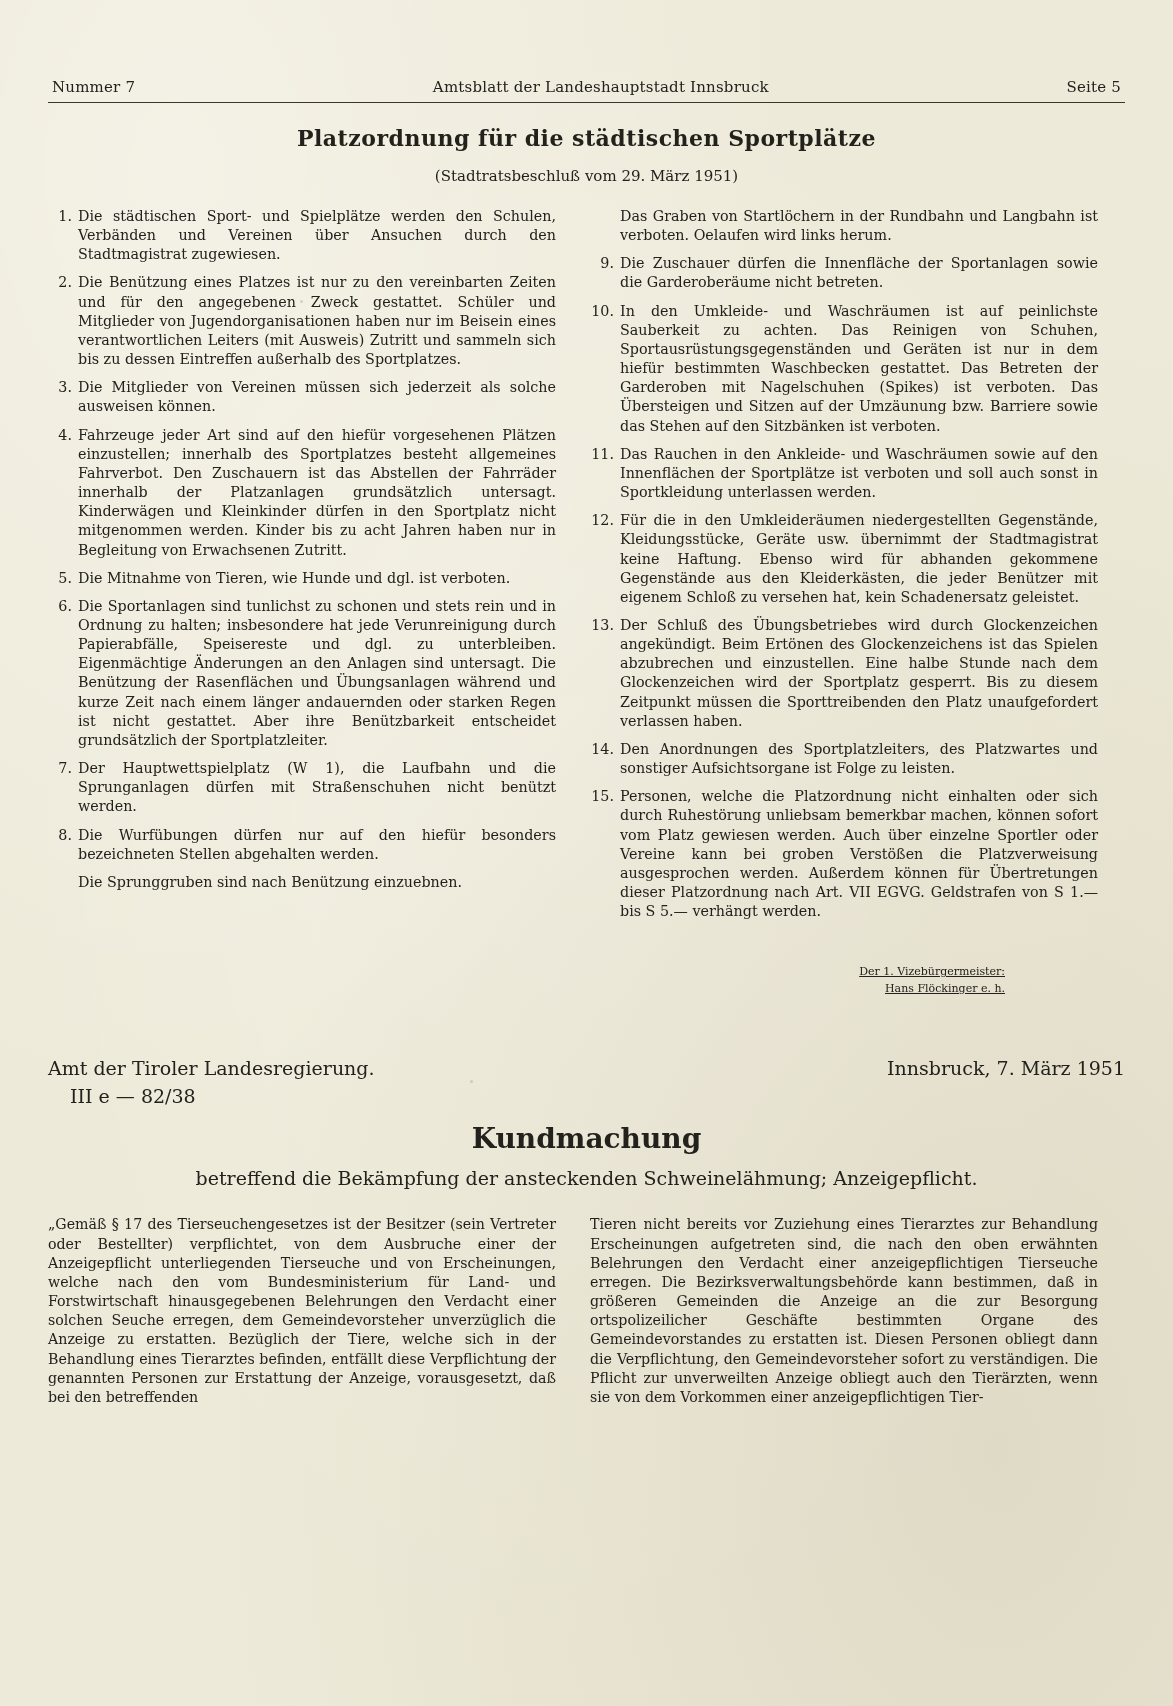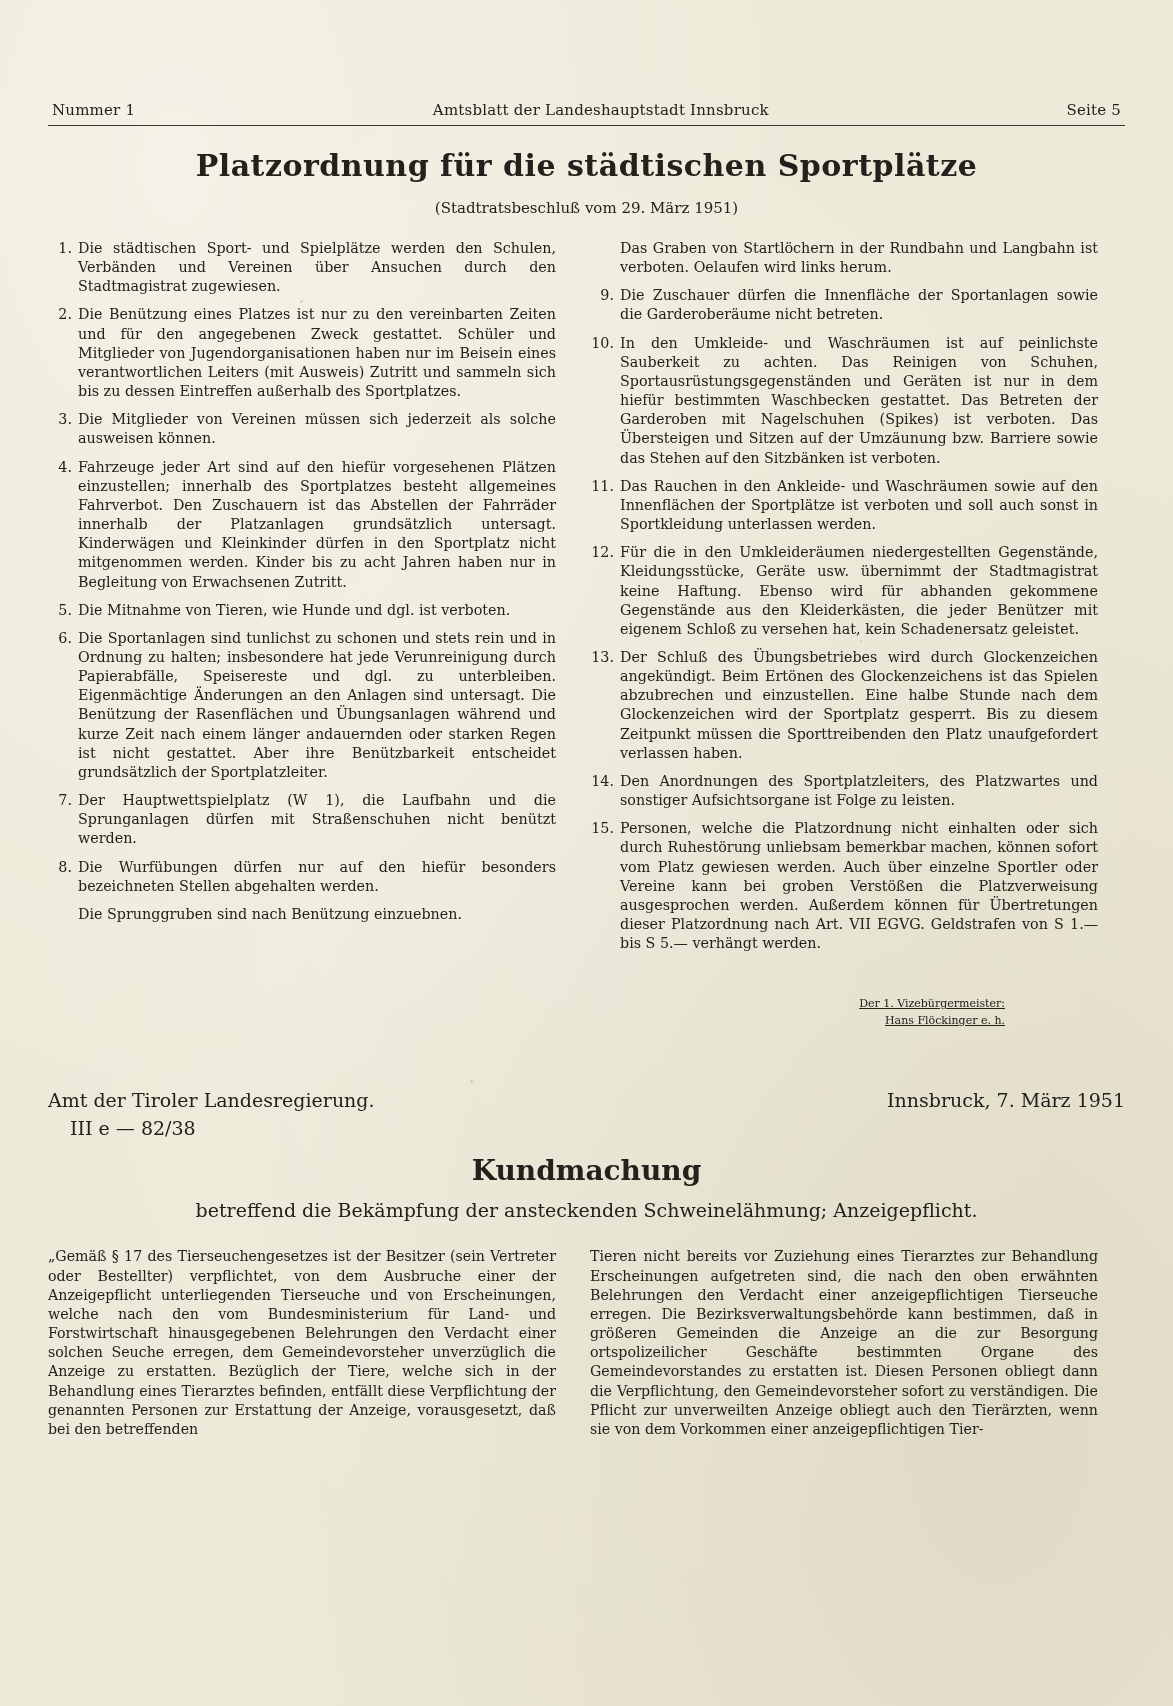--- a/index.html
+++ b/index.html
@@ -41,30 +41,30 @@
   .runhead {
     display: flex;
     align-items: baseline;
     justify-content: space-between;
     font-size: 15px;
     letter-spacing: 0.2px;
     padding: 0 4px 4px 4px;
   }
   .runhead .left { flex: 0 0 auto; }
   .runhead .center { flex: 1 1 auto; text-align: center; }
-  .runhead .right { flex: 0 0 auto; margin-top: 23px; }
+  .runhead .right { flex: 0 0 auto; }
   .rule {
     border-top: 1.6px solid #3a372e;
     margin: 2px 0 22px 0;
   }
 
   
   .doc-title {
     text-align: center;
-    font-size: 30px;
+    font-size: 22px;
     font-weight: 700;
     letter-spacing: 0.5px;
     margin: 4px 0 0 0;
   }
   .doc-sub {
     text-align: center;
     font-size: 15px;
     margin: 16px 0 22px 0;
   }
 
@@ -169,21 +169,21 @@
 <div class="page">
 
   <div class="speck" style="left:300px;top:300px;width:3px;height:3px;"></div>
   <div class="speck" style="left:860px;top:640px;width:2px;height:2px;"></div>
   <div class="speck" style="left:470px;top:1080px;width:3px;height:3px;"></div>
   <div class="speck" style="left:160px;top:1400px;width:2px;height:2px;"></div>
 
   <div class="inner">
 
     <div class="runhead">
-      <div class="left">Nummer 1</div>
+      <div class="left">Nummer 7</div>
       <div class="center">Amtsblatt der Landeshauptstadt Innsbruck</div>
       <div class="right">Seite 5</div>
     </div>
     <div class="rule"></div>
 
     <h1 class="doc-title">Platzordnung für die städtischen Sportplätze</h1>
     <div class="doc-sub">(Stadtratsbeschluß vom 29. März 1951)</div>
 
     <div class="cols">
 

